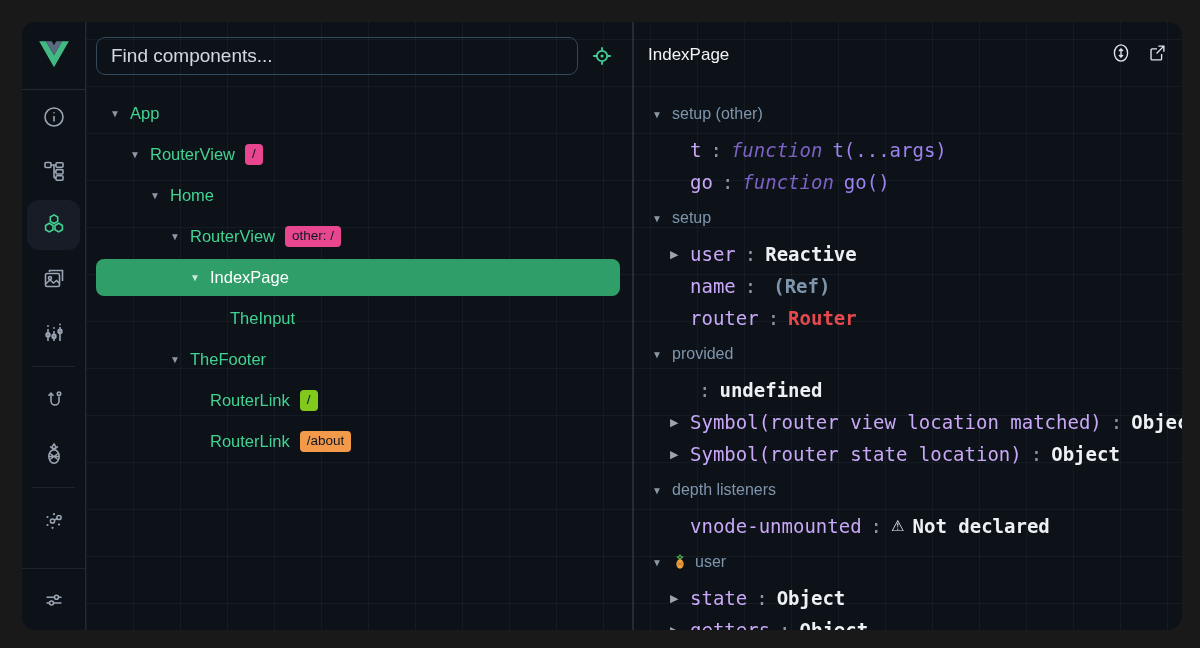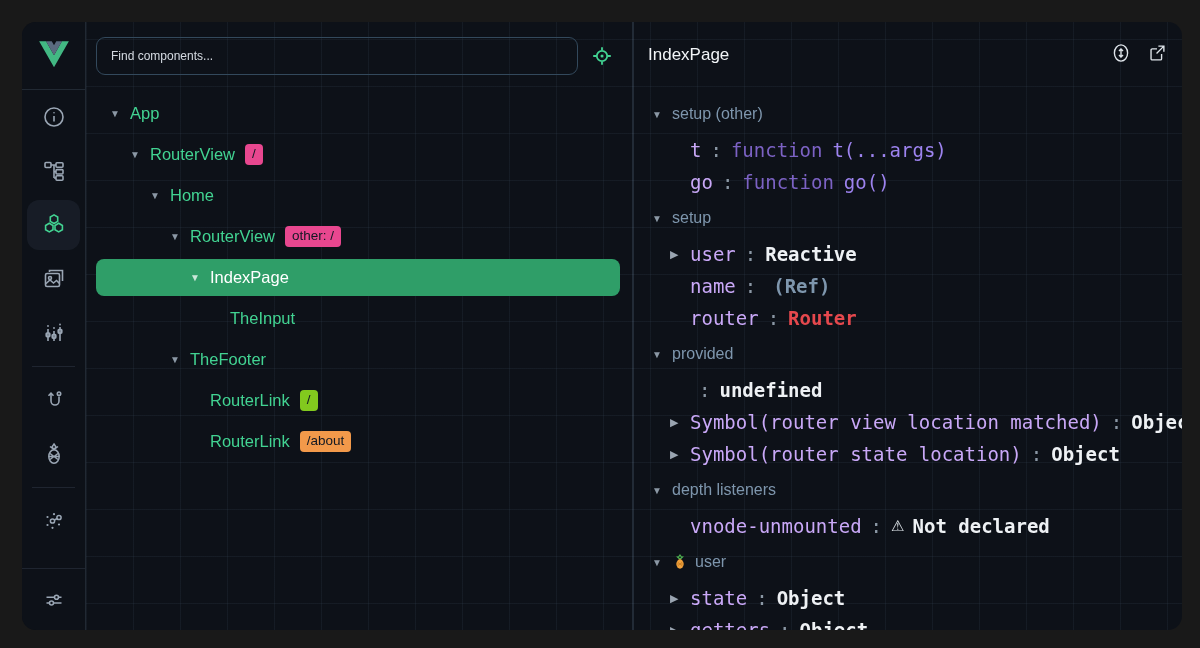--- a/index.html
+++ b/index.html
@@ -25,21 +25,21 @@
   .side-div { height:1px; background:rgba(140,165,195,0.14); margin:6px 10px; }
   .side-spacer { flex:1; }
   .bottom-cell { height:62px; border-top:1px solid rgba(140,165,195,0.14);
                  display:flex; align-items:center; justify-content:center; color:#9aa6b4; }
   .bottom-cell svg { width:24px; height:24px; }
   
   .left-pane { width:546px; flex:0 0 546px; display:flex; flex-direction:column; }
   .topbar { height:68px; display:flex; align-items:center; padding:0 10px; }
   .search-input { width:482px; height:38px; background:transparent;
                   border:1px solid #33495c; border-radius:9px; padding:0 14px;
-                  color:#e8ecf1; font-size:12px; font-family:"Liberation Sans", sans-serif; outline:none; }
+                  color:#e8ecf1; font-size:19px; font-family:"Liberation Sans", sans-serif; outline:none; }
   .search-input::placeholder { color:#dde3ea; opacity:.95; }
   .target-btn { margin-left:12px; color:#42d392; display:flex; align-items:center; }
   .target-btn svg { width:24px; height:24px; }
   .tree { padding-top:3px; }
   .trow { height:41px; margin:0 12px 0 10px; display:flex; align-items:center;
           color:#42d392; font-size:16.5px; border-radius:8px; cursor:pointer; }
   .lvl0{padding-left:14px}.lvl1{padding-left:34px}.lvl2{padding-left:54px}
   .lvl3{padding-left:74px}.lvl4{padding-left:94px}.lvl5{padding-left:114px}
   .tarrow { width:12px; margin-right:8px; font-size:10px; color:#8b98a5; flex:0 0 12px; }
   .tarrow.hide { visibility:hidden; }
@@ -66,21 +66,21 @@
   .prow { height:32px; display:flex; align-items:center; padding-left:36px;
           font-family:"DejaVu Sans Mono", monospace; font-size:19px; cursor:pointer; }
   .parrow { width:14px; flex:0 0 14px; margin-right:6px; font-size:11px; color:#9aa5b1;
             font-family:"Liberation Sans", sans-serif; }
   .parrow.hide { visibility:hidden; }
   .pkey { color:#c9a8f7; }
   .pcolon { color:#8b98a5; margin:0 9px; }
   .pval { color:#eef1f4;font-weight:bold; }
   .pval.muted { color:#7e96ad; margin-left:8px; }
   .pval.red { color:#e5484d; }
-  .fnkw { color:#7c62c4; margin-right:10px;text-align:right; }
+  .fnkw { color:#7c62c4; font-style:italic; margin-right:10px;text-align:right; }
   .fnsig { color:#9d83ef; }
   .warn { color:#dfe5ea; font-size:15px; margin-right:8px; font-family:"DejaVu Sans", sans-serif; }
 </style>
 </head>
 <body>
 
 <div class="app">
 
   <aside class="sidebar">
     <div class="logo-cell">

